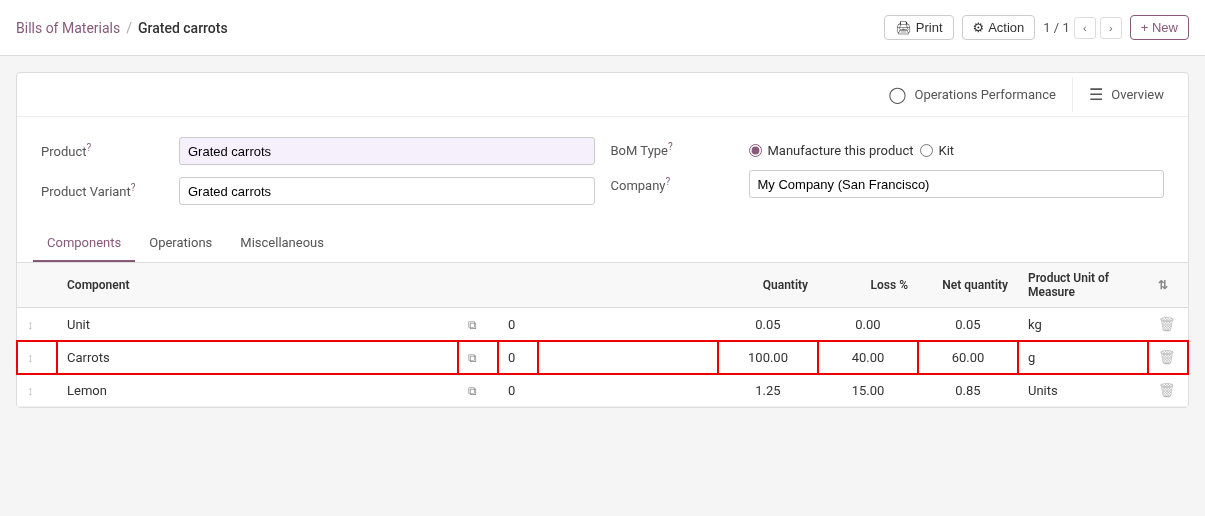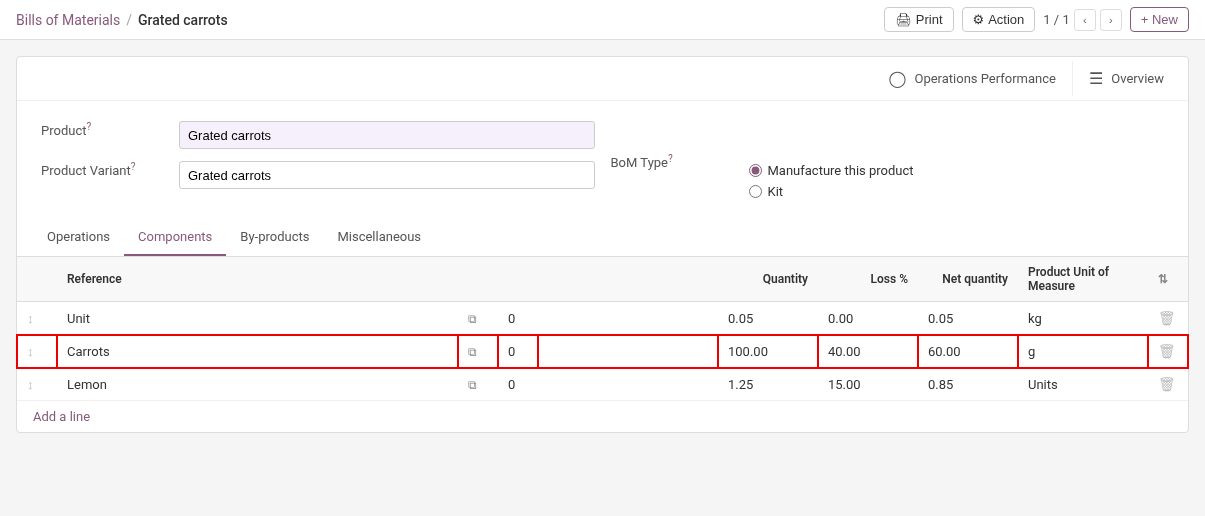--- a/index.html
+++ b/index.html
@@ -1,21 +1,21 @@
 <!DOCTYPE html>
 <html><head>
   <meta charset="utf-8">
   <style>
     * { box-sizing: border-box; margin: 0; padding: 0; }
     body { font-family: -apple-system, BlinkMacSystemFont, 'Segoe UI', Roboto, sans-serif; font-size: 13px; color: #333; background: #f5f5f5; }
 
     
     .topbar {
       display: flex; align-items: center; justify-content: space-between;
-      background: #fff; border-bottom: 1px solid #ddd; padding: 0 16px; height: 40px;
+      background: #fff; border-bottom: 1px solid #ddd; padding: 0 16px; height: 56px;
     }
     .topbar-left { display: flex; align-items: center; gap: 6px; font-size: 14px; }
     .topbar-left .breadcrumb-separator { color: #aaa; }
     .topbar-left .breadcrumb-current { color: #333; font-weight: 500; }
     .topbar-left .breadcrumb-parent { color: #875a7b; cursor: pointer; }
     .topbar-right { display: flex; align-items: center; gap: 8px; }
 
     .btn {
       display: flex; align-items: center; gap: 4px;
       border: 1px solid #ccc; background: #fff; border-radius: 4px;
@@ -34,49 +34,49 @@
 
     
     .action-row {
       display: flex; justify-content: flex-end; border-bottom: 1px solid #eee;
       padding: 4px 8px;
     }
 
     
     .form-area { padding: 20px 24px; display: grid; grid-template-columns: 1fr 1fr; gap: 16px; }
     .form-left, .form-right { display: flex; flex-direction: column; gap: 12px; }
-    .form-group { display: flex; align-items: flex-start; gap: 8px; }
+    .form-group { display: flex; align-items: center; gap: 8px; }
     .form-label { width: 130px; font-size: 13px; color: #555; flex-shrink: 0; }
     .form-label sup { color: #875a7b; font-size: 10px; }
     .form-input {
       border: 1px solid #ccc; border-radius: 3px; padding: 4px 8px;
       font-size: 13px; background: #f5f0fc; flex: 1; height: 28px;
       outline: none;
     }
     .form-input.white { background: #fff; }
     .qty-group { display: flex; gap: 0; flex: 1; }
     .qty-input { border: 1px solid #ccc; border-radius: 3px 0 0 3px; padding: 4px 8px; font-size: 13px; background: #f5f0fc; width: 120px; height: 28px; outline: none; }
     .qty-unit { border: 1px solid #ccc; border-left: none; border-radius: 0 3px 3px 0; padding: 4px 8px; font-size: 13px; background: #f5f0fc; flex: 1; height: 28px; outline: none; }
 
-    .radio-group { display: flex; flex-direction: column; gap: 6px; margin-top: 42px; }
+    .radio-group { display: flex; flex-direction: row; gap: 6px; }
     .radio-option { display: flex; align-items: center; gap: 6px; font-size: 13px; }
     .radio-option input[type=radio] { accent-color: #875a7b; }
 
     
     .tabs-bar { display: flex; border-bottom: 1px solid #ddd; padding: 0 16px; }
     .tab { padding: 10px 14px; cursor: pointer; font-size: 13px; color: #555; border-bottom: 2px solid transparent; }
     .tab.active { color: #875a7b; border-bottom: 2px solid #875a7b; }
 
     
     .table-area { padding: 0; }
     table { width: 100%; border-collapse: collapse; font-size: 13px; }
     th { background: #f8f8f8; border-bottom: 1px solid #ddd; padding: 8px 10px; text-align: left; font-weight: 600; color: #333; font-size: 12px; }
     th.right { text-align: right; }
     td { padding: 8px 10px; border-bottom: 1px solid #f0f0f0; vertical-align: middle; }
-    td.right { text-align: left; }
+    td.right { text-align: center; }
     .row-handle { color: #bbb; cursor: grab; }
     .copy-icon { color: #888; cursor: pointer; font-size: 12px; }
     .delete-icon { color: #bbb; cursor: pointer; font-size: 14px; }
     .highlighted-row td { outline: 2px solid #e00; outline-offset: -1px; }
     .add-line { padding: 8px 16px; color: #875a7b; cursor: pointer; font-size: 13px; display: inline-block; }
     .settings-icon { color: #888; cursor: pointer; }
 
     
     .ops-btn {
       display: flex; align-items: center; gap: 8px;
@@ -143,51 +143,56 @@
         </div>
         <div class="form-group">
           <label class="form-label">
             <span>Product Variant</span><sup>?</sup>
           </label>
           <input class="form-input white" type="text" value="Grated carrots" style="">
         </div>
       </div>
 
       <div class="form-right">
-        <div class="form-group" style="align-items:center;">
+        <div class="form-group" style="align-items:flex-end;">
           <label class="form-label" style="padding-top:4px;">
             <span>BoM Type</span><sup>?</sup>
           </label>
           <div class="radio-group">
             <label class="radio-option">
               <input type="radio" name="bom_type" checked="" style="">
               <span>Manufacture this product</span>
             </label>
             <label class="radio-option">
               <input type="radio" name="bom_type" style="">
               <span>Kit</span>
             </label>
           </div>
         </div>
+        <div class="form-group">
+          <label class="form-label">
+            <span>Company</span><sup>?</sup>
+          </label>
+          <input class="form-input white" type="text" value="My Company (San Francisco)" style="">
+        </div>
       </div>
     </div>
 
     <div class="tabs-bar">
+      <div class="tab active">Components</div>
       <div class="tab">Operations</div>
-      <div class="tab active">Components</div>
-      <div class="tab">By-products</div>
       <div class="tab">Miscellaneous</div>
     </div>
 
     <div class="table-area">
       <table>
         <thead>
           <tr>
             <th style="width:40px;"></th>
-            <th>Reference</th>
+            <th>Component</th>
             <th style="width:40px;"></th>
             <th style="width:40px;"></th>
             <th style="width:180px;"></th>
             <th class="right" style="width:100px;">Quantity</th>
             <th class="right" style="width:100px;">Loss %</th>
             <th class="right" style="width:100px;">Net quantity</th>
             <th style="width:130px;">Product Unit of Measure</th>
             <th style="width:40px;">
               <span class="settings-icon">⇅</span>
             </th>
@@ -228,19 +233,16 @@
             <td>0</td>
             <td></td>
             <td class="right">1.25</td>
             <td class="right">15.00</td>
             <td class="right">0.85</td>
             <td>Units</td>
             <td><span class="delete-icon">🗑</span></td>
           </tr>
         </tbody>
       </table>
-      <div>
-        <span class="add-line">Add a line</span>
-      </div>
     </div>
 
   </div>
 </div>
 
 </body></html>

